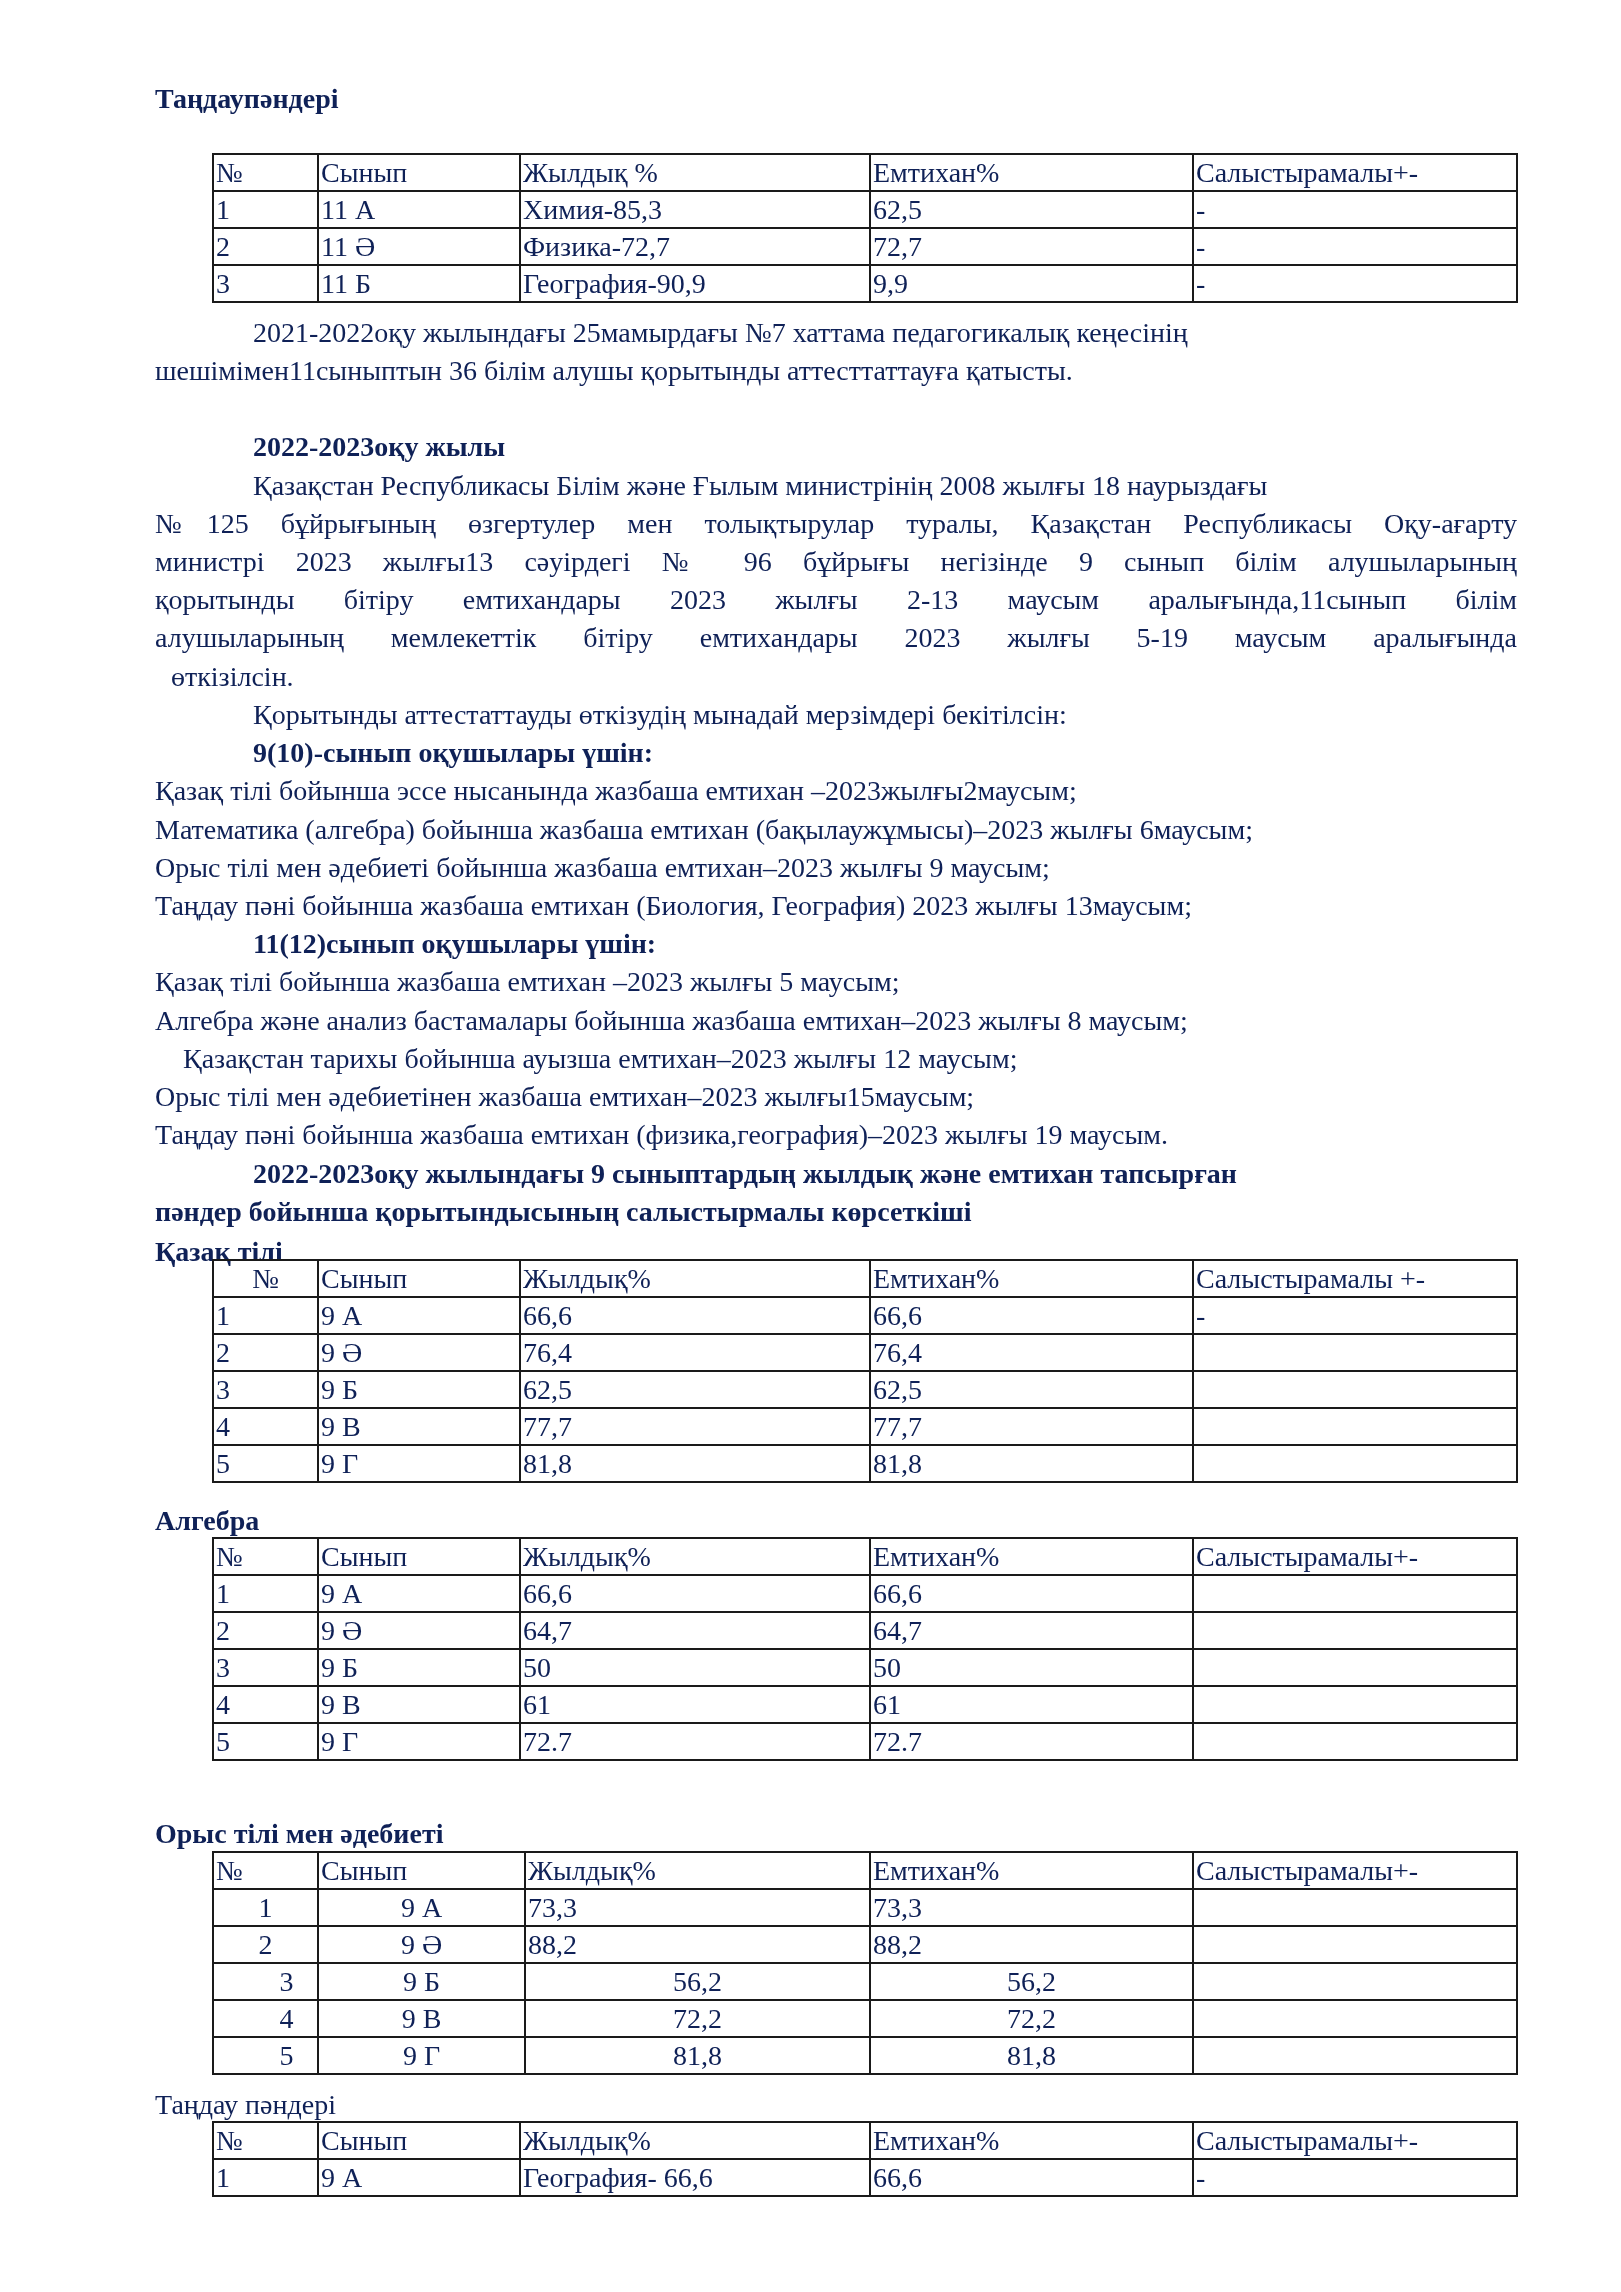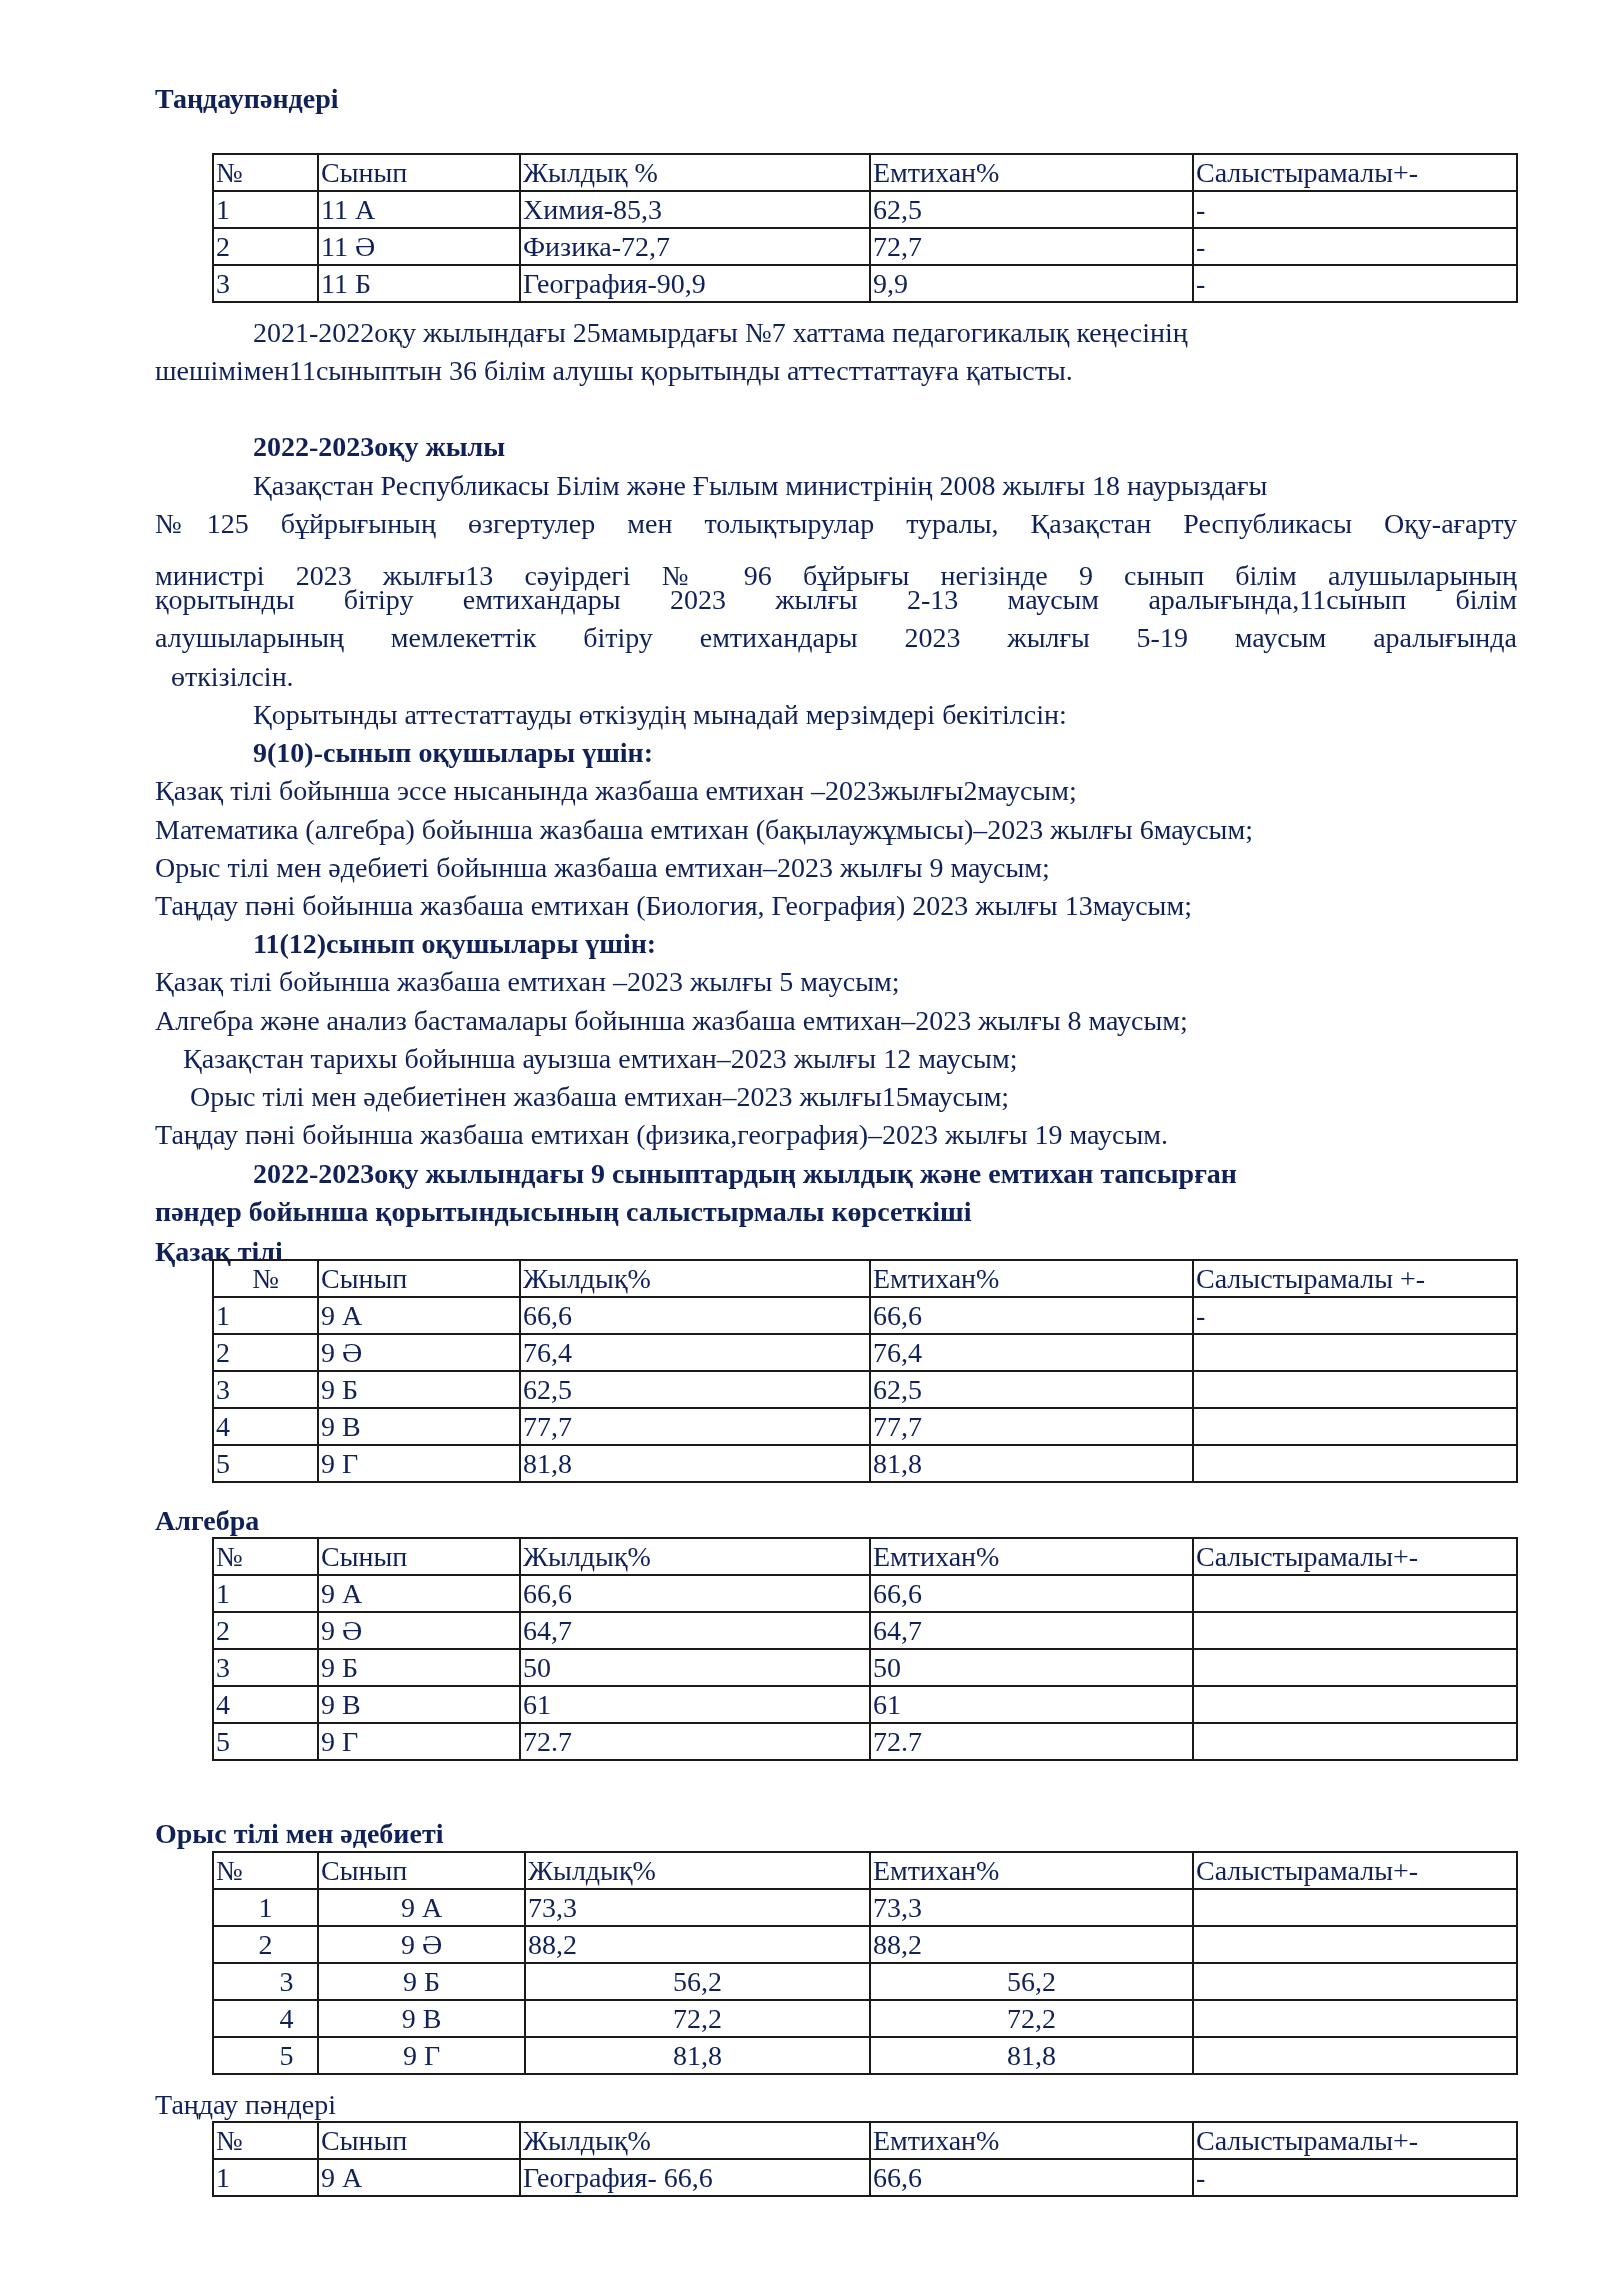--- a/index.html
+++ b/index.html
@@ -74,37 +74,37 @@
     </tr>
   </tbody>
     </table>
 
   <div class="abs indent" style="top:314px;">2021-2022оқу жылындағы 25мамырдағы  №7 хаттама педагогикалық кеңесінің</div>
   <div class="abs" style="top:352px;left:0;">шешімімен11сыныптын 36 білім алушы қорытынды аттесттаттауға қатысты.</div>
 
   <div class="abs bold indent" style="top:428px;">2022-2023оқу жылы</div>
   <div class="abs indent" style="top:467px;">Қазақстан Республикасы Білім және Ғылым министрінің 2008 жылғы 18 наурыздағы</div>
   <div class="abs just" style="top:505px;">№125 бұйрығының өзгертулер мен толықтырулар туралы, Қазақстан Республикасы Оқу-ағарту</div>
-  <div class="abs just" style="top:543px;margin-top:14px;">министрі  2023 жылғы13 сәуірдегі № 96 бұйрығы негізінде 9 сынып білім алушыларының</div>
+  <div class="abs just" style="top:543px;">министрі  2023 жылғы13 сәуірдегі № 96 бұйрығы негізінде 9 сынып білім алушыларының</div>
   <div class="abs just" style="top:581px;">қорытынды бітіру емтихандары 2023 жылғы 2-13 маусым аралығында,11сынып білім</div>
   <div class="abs just" style="top:619px;">алушыларының мемлекеттік бітіру емтихандары 2023 жылғы 5-19 маусым аралығында</div>
   <div class="abs" style="top:658px;left:16px;">өткізілсін.</div>
 
   <div class="abs indent" style="top:696px;">Қорытынды  аттестаттауды өткізудің мынадай мерзімдері бекітілсін:</div>
   <div class="abs bold indent" style="top:734px;">9(10)-сынып оқушылары үшін:</div>
   <div class="abs" style="top:772px;left:0;text-align:right;">Қазақ тілі бойынша эссе нысанында жазбаша емтихан –2023жылғы2маусым;</div>
   <div class="abs" style="top:811px;left:0;">Математика (алгебра) бойынша жазбаша емтихан (бақылаужұмысы)–2023 жылғы 6маусым;</div>
   <div class="abs" style="top:849px;left:0;">Орыс тілі мен әдебиеті бойынша жазбаша емтихан–2023 жылғы 9 маусым;</div>
   <div class="abs" style="top:887px;left:0;">Таңдау пәні бойынша жазбаша емтихан (Биология, География) 2023 жылғы 13маусым;</div>
 
   <div class="abs bold indent" style="top:925px;">11(12)сынып оқушылары үшін:</div>
   <div class="abs" style="top:963px;left:0;">Қазақ тілі бойынша жазбаша емтихан –2023 жылғы 5 маусым;</div>
   <div class="abs" style="top:1002px;left:0;">Алгебра және анализ бастамалары бойынша жазбаша емтихан–2023 жылғы 8 маусым;</div>
   <div class="abs" style="top:1040px;left:0;margin-left:28px;">Қазақстан тарихы бойынша  ауызша емтихан–2023 жылғы 12 маусым;</div>
-  <div class="abs" style="top:1078px;left:0;margin-left:35px;">Орыс тілі мен әдебиетінен жазбаша емтихан–2023 жылғы15маусым;</div>
+  <div class="abs" style="top:1078px;left:0;">Орыс тілі мен әдебиетінен жазбаша емтихан–2023 жылғы15маусым;</div>
   <div class="abs" style="top:1116px;left:0;">Таңдау пәні бойынша жазбаша емтихан (физика,география)–2023 жылғы 19 маусым.</div>
 
   <div class="abs bold indent" style="top:1155px;">2022-2023оқу жылындағы 9 сыныптардың жылдық және  емтихан тапсырған</div>
   <div class="abs bold" style="top:1193px;left:0;">пәндер бойынша қорытындысының салыстырмалы көрсеткіші</div>
 
   <div class="abs bold" style="top:1225px;left:0;margin-top:8px;">Қазақ тілі</div>
   <table class="grid" style="top:1259px;">
     <colgroup>
         <col class="w1">
         <col class="w2">

